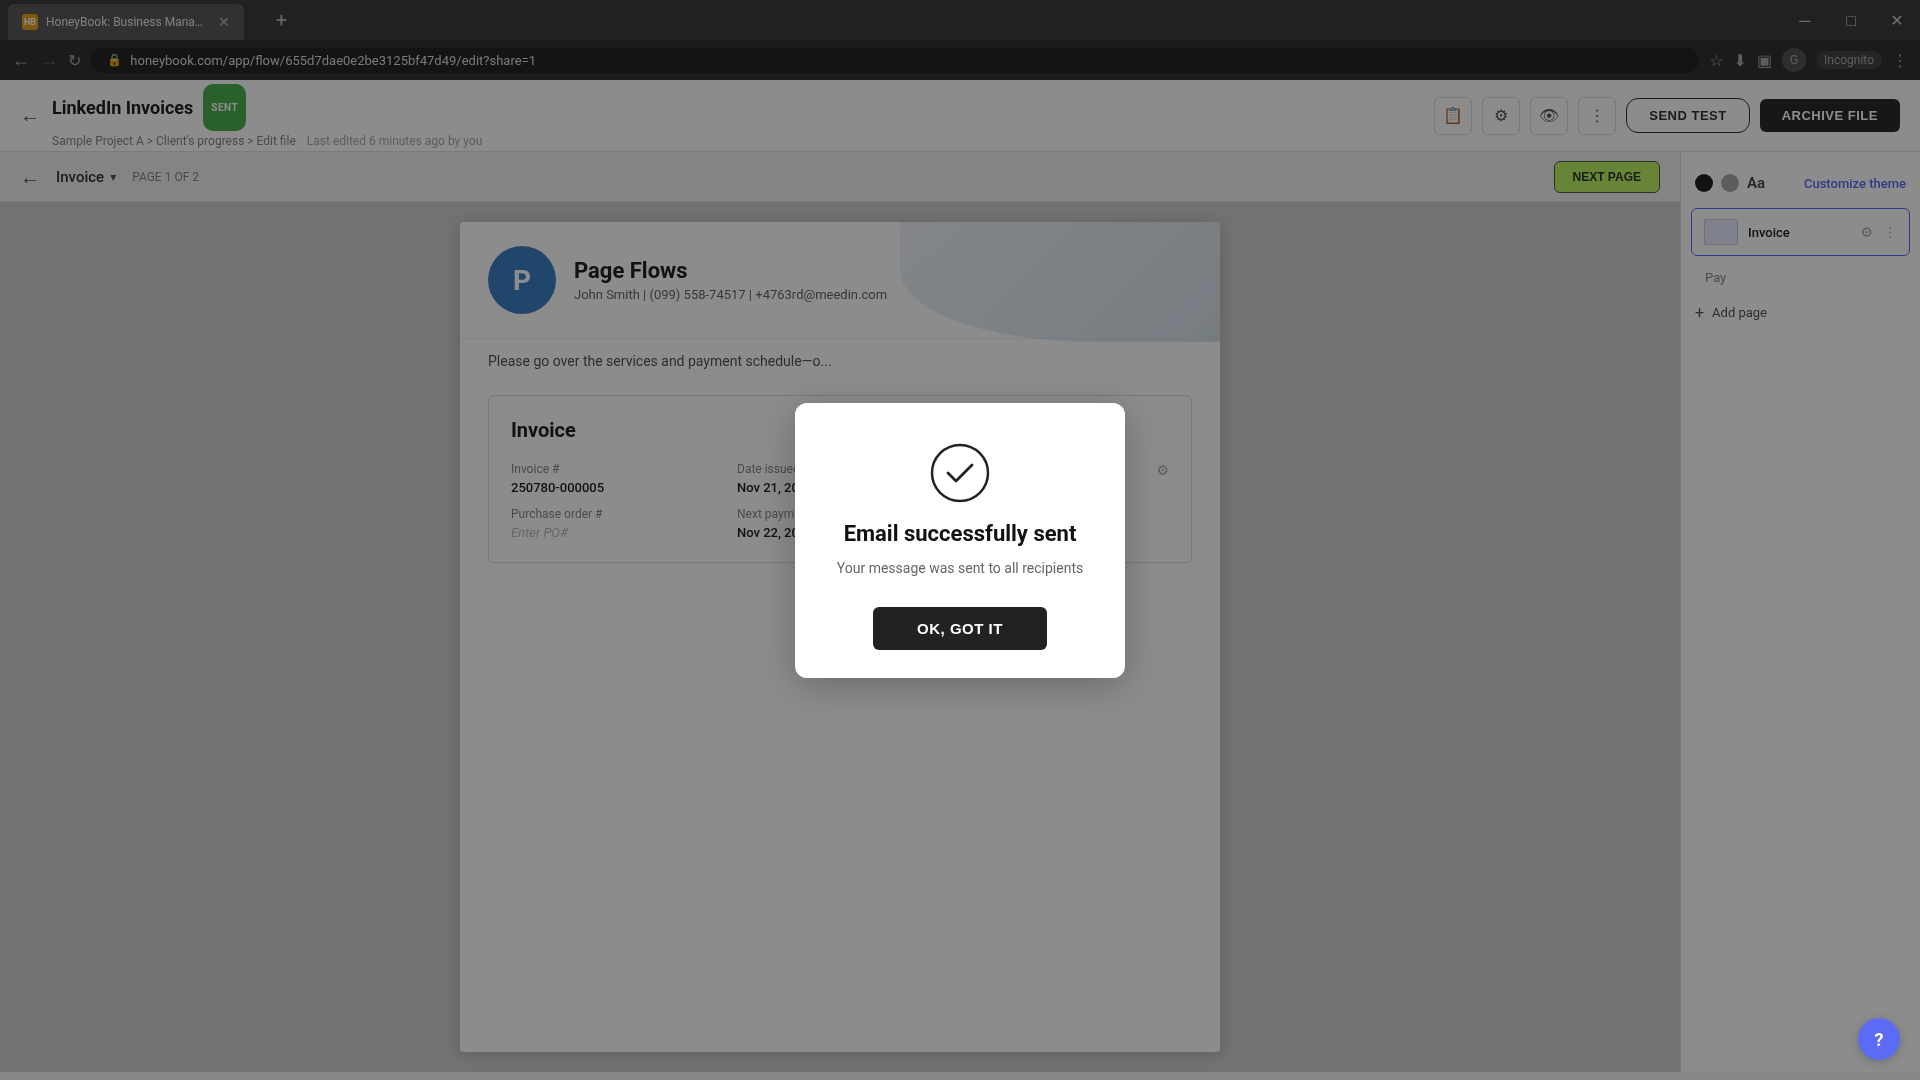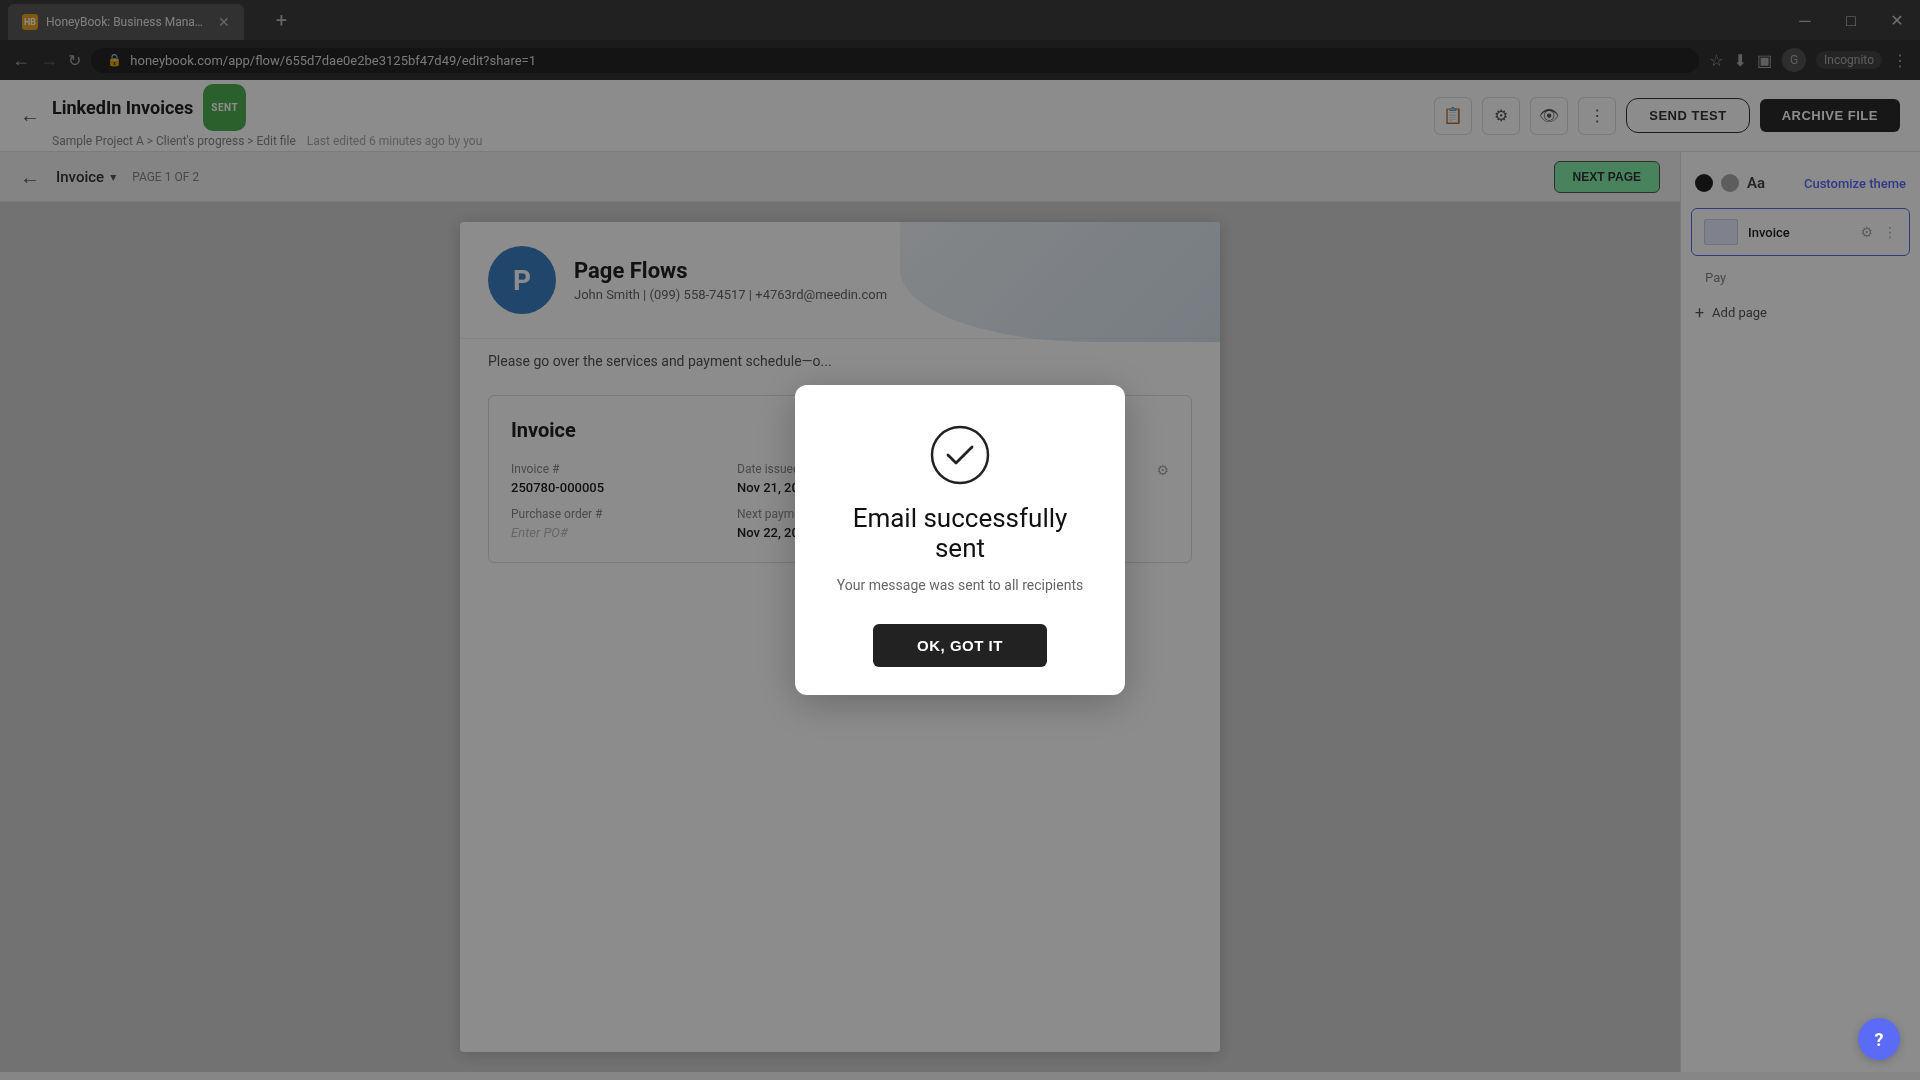--- a/index.html
+++ b/index.html
@@ -70,21 +70,21 @@
 
   <div style="flex:1;background:#d0d0d0;overflow:hidden;position:relative;">
 
     <div style="background:#f0f0f0;height:50px;display:flex;align-items:center;padding:0 20px;gap:16px;border-bottom:1px solid #ddd;">
       <span style="font-size:20px;color:#555;cursor:pointer;">←</span>
       <div style="display:flex;align-items:center;gap:6px;font-size:15px;font-weight:500;color:#333;cursor:pointer;">
         <span>Invoice</span>
         <span style="font-size:12px;color:#555;">▾</span>
       </div>
       <span style="font-size:12px;color:#888;">PAGE 1 OF 2</span>
-      <button style="margin-left:auto;background:#86efac;border:1.5px solid #555;color:#333;font-weight:700;font-size:12px;padding:8px 18px;border-radius:6px;cursor:pointer;">NEXT PAGE</button>
+      <button style="margin-left:auto;background:#bef264;border:1.5px solid #555;color:#333;font-weight:700;font-size:12px;padding:8px 18px;border-radius:6px;cursor:pointer;">NEXT PAGE</button>
     </div>
 
     <div style="overflow-y:auto;height:calc(100% - 50px);display:flex;justify-content:center;padding:20px 60px;">
       <div style="background:white;width:760px;min-height:600px;box-shadow:0 2px 16px rgba(0,0,0,0.18);border-radius:4px;overflow:hidden;position:relative;">
 
         <div style="padding:24px 28px;display:flex;align-items:center;gap:18px;background:white;position:relative;">
 
           <div style="position:absolute;right:0;top:0;width:320px;height:120px;background:linear-gradient(135deg,#e0e8f0 0%,#c8d8e8 50%,#b0c8d8 100%);opacity:0.5;border-radius:0 4px 0 60%;"></div>
           <div style="width:68px;height:68px;background:#3b82c4;border-radius:50%;display:flex;align-items:center;justify-content:center;color:white;font-size:28px;font-weight:700;flex-shrink:0;z-index:1;">
             <span>P</span>
@@ -159,21 +159,21 @@
 
 <div style="position:fixed;top:0;left:0;width:1920px;height:1080px;background:rgba(0,0,0,0.45);z-index:100;display:flex;align-items:center;justify-content:center;">
   <div style="background:white;border-radius:12px;width:330px;padding:40px 32px 28px;text-align:center;box-shadow:0 8px 40px rgba(0,0,0,0.25);">
     
     <div style="width:60px;height:60px;margin:0 auto 18px;display:flex;align-items:center;justify-content:center;">
       <svg width="60" height="60" viewBox="0 0 60 60" fill="none" xmlns="http://www.w3.org/2000/svg">
         <circle cx="30" cy="30" r="28" stroke="#222" stroke-width="2.5" fill="none"></circle>
         <path d="M18 30 L26 38 L42 22" stroke="#222" stroke-width="2.8" stroke-linecap="round" stroke-linejoin="round" fill="none"></path>
       </svg>
     </div>
-    <h2 style="font-size:26px;font-weight:400;color:#111;margin-bottom:12px;">Email successfully sent</h2>
+    <h2 style="font-size:22px;font-weight:700;color:#111;margin-bottom:12px;">Email successfully sent</h2>
     <p style="font-size:14px;color:#666;margin-bottom:28px;line-height:1.5;">Your message was sent to all recipients</p>
     <button style="background:#222;color:white;border:none;border-radius:6px;padding:13px 44px;font-size:15px;font-weight:700;cursor:pointer;letter-spacing:0.5px;">OK, GOT IT</button>
   </div>
 </div>
 
 <div style="position:fixed;bottom:20px;right:20px;background:#5b6bf5;color:white;width:42px;height:42px;border-radius:50%;display:flex;align-items:center;justify-content:center;font-size:18px;font-weight:700;cursor:pointer;z-index:200;box-shadow:0 2px 8px rgba(0,0,0,0.2);">
   <span>?</span>
 </div>
 
 </body></html>

